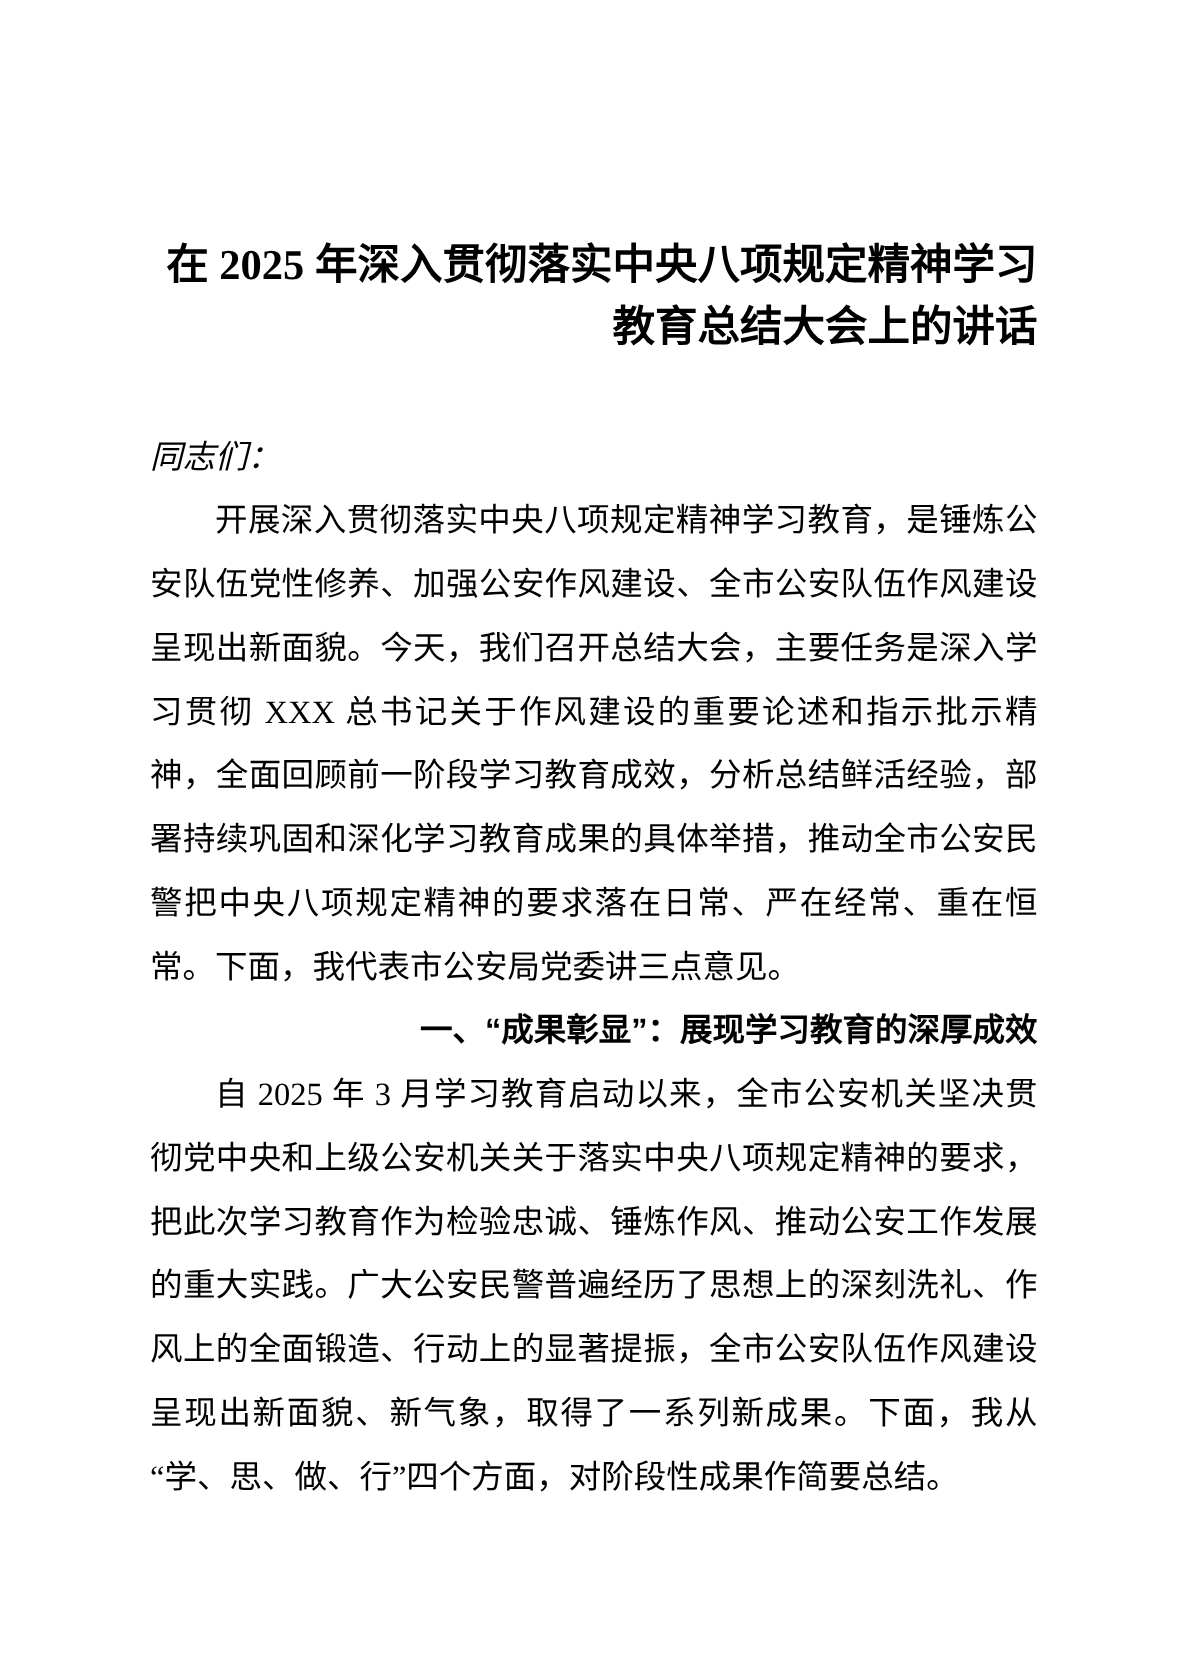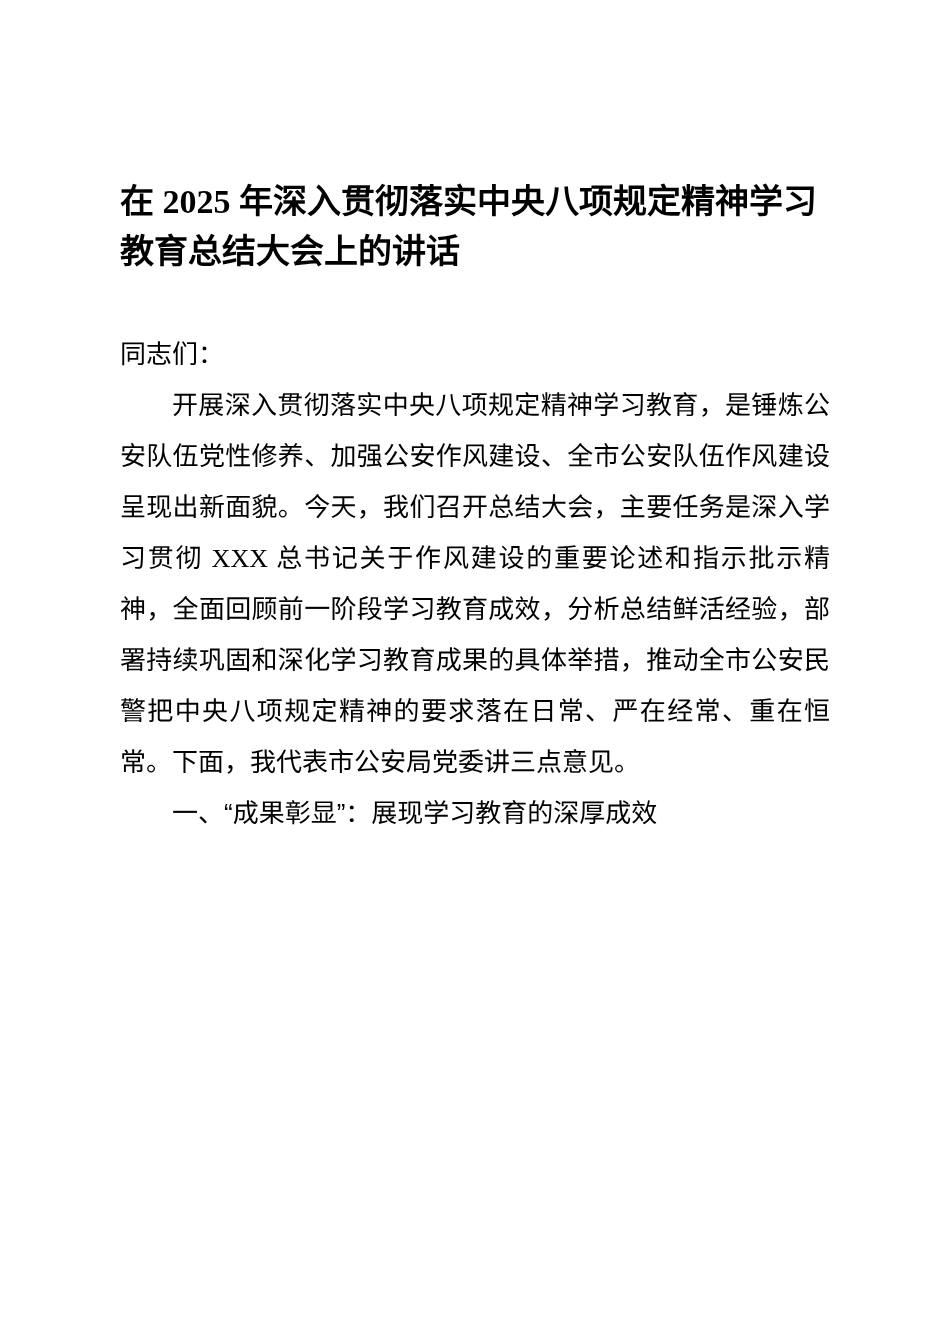--- a/index.html
+++ b/index.html
@@ -12,61 +12,63 @@
     width: 950px;
     height: 1344px;
     margin: 0 auto;
     background: #ffffff;
     color: #000000;
     box-sizing: border-box;
     padding: 177px 120px 0 120px;
     overflow: hidden;
   }
   .doc-title {
-    margin: 0 0 52px 0;
+    margin: 11px 0 52px 0;
     font-family: "Liberation Serif", serif;
     font-weight: bold;
     font-size: 34px;
     line-height: 50px;
-    text-align: left;
+    text-align: right;
     letter-spacing: 0;
   }
   .doc-body {
     font-family: "Liberation Serif", serif;
     font-size: 26px;
     line-height: 51px;
     text-align: justify;
     text-justify: inter-ideograph;
   }
   .doc-body p, .doc-body h2 {
     margin: 0;
     padding: 0;
   }
   .salutation {
     text-indent: 0;
+    font-style: italic;
   }
   .para {
     text-indent: 2em;
   }
   .section-heading {
     font-family: "Liberation Sans", sans-serif;
-    font-weight: 400;
+    font-weight: 700;
     font-size: 26px;
     line-height: 51px;
     text-indent: 2em;
-    text-align: left;
+    text-align: right;
   }
 </style>
 </head>
 <body>
 
 <div class="page">
   <h1 class="doc-title">在 2025 年深入贯彻落实中央八项规定精神学习教育总结大会上的讲话</h1>
 
   <div class="doc-body">
     <p class="salutation">同志们：</p>
 
     <p class="para">开展深入贯彻落实中央八项规定精神学习教育，是锤炼公安队伍党性修养、加强公安作风建设、全市公安队伍作风建设呈现出新面貌。今天，我们召开总结大会，主要任务是深入学习贯彻 XXX 总书记关于作风建设的重要论述和指示批示精神，全面回顾前一阶段学习教育成效，分析总结鲜活经验，部署持续巩固和深化学习教育成果的具体举措，推动全市公安民警把中央八项规定精神的要求落在日常、严在经常、重在恒常。下面，我代表市公安局党委讲三点意见。</p>
 
     <h2 class="section-heading">一、“成果彰显”：展现学习教育的深厚成效</h2>
 
+    <p class="para">自 2025 年 3 月学习教育启动以来，全市公安机关坚决贯彻党中央和上级公安机关关于落实中央八项规定精神的要求，把此次学习教育作为检验忠诚、锤炼作风、推动公安工作发展的重大实践。广大公安民警普遍经历了思想上的深刻洗礼、作风上的全面锻造、行动上的显著提振，全市公安队伍作风建设呈现出新面貌、新气象，取得了一系列新成果。下面，我从“学、思、做、行”四个方面，对阶段性成果作简要总结。</p>
   </div>
 </div>
 
 </body></html>

